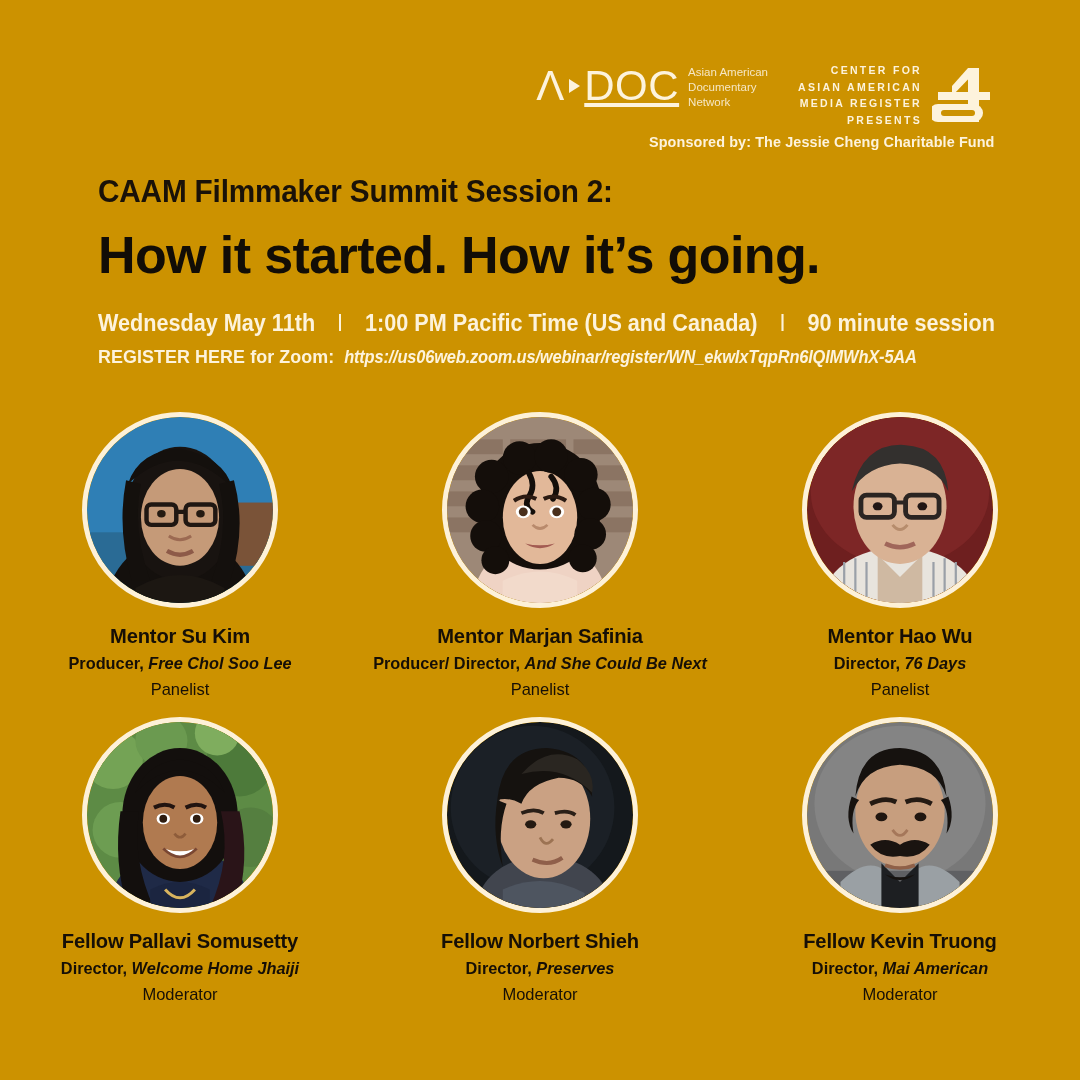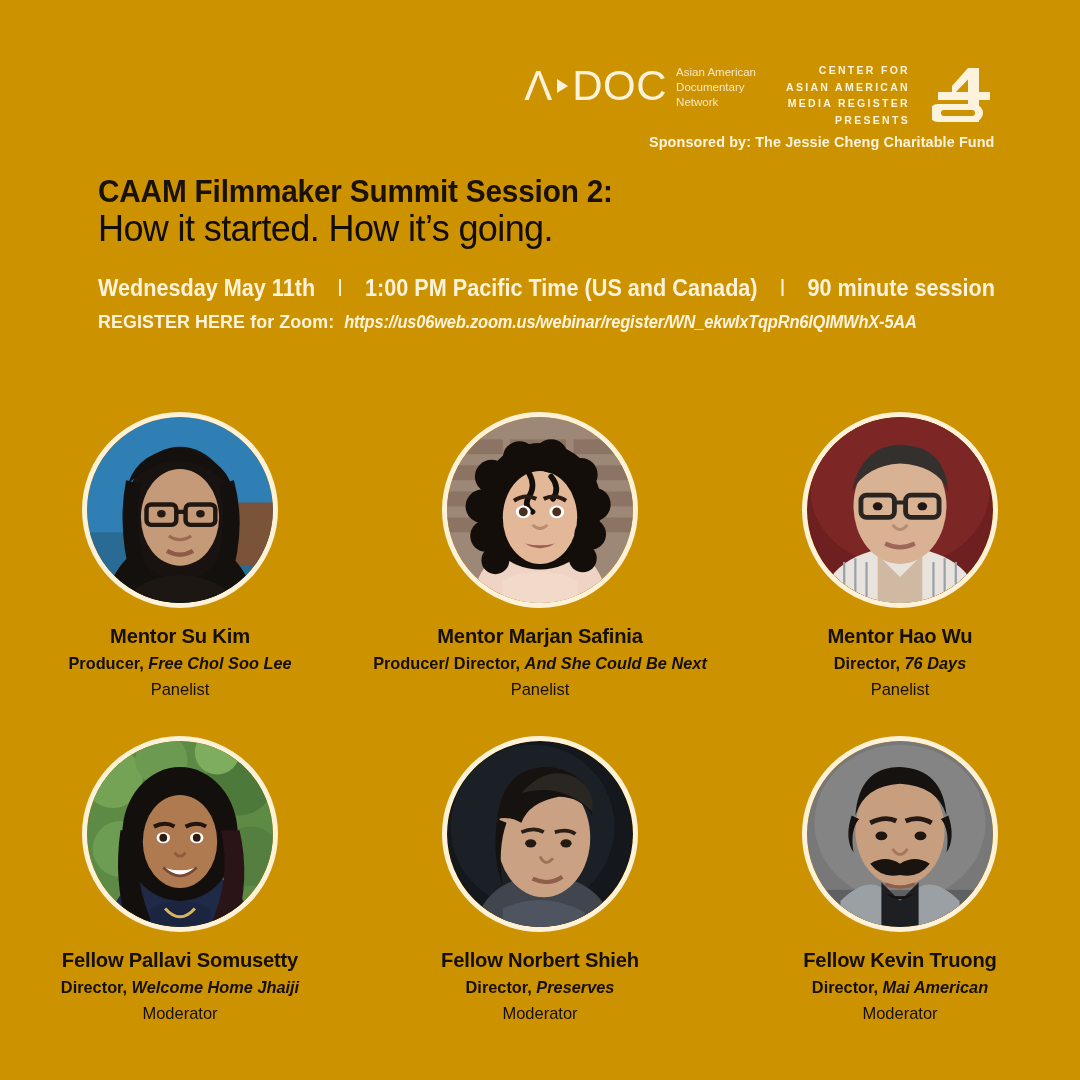--- a/index.html
+++ b/index.html
@@ -48,34 +48,34 @@
     line-height: 1;
     margin-right: 2px;
   }
   .adoc-tri {
     width: 0; height: 0;
     border-left: 11px solid #fdf3dc;
     border-top: 7px solid transparent;
     border-bottom: 7px solid transparent;
     margin: 0 4px 0 2px;
   }
-  .adoc-doc { letter-spacing: 0.5px; }
+  .adoc-doc { letter-spacing: 0.5px; text-decoration: underline; }
   .adoc-sub {
     color: #f6e7c4;
     font-size: 11.5px;
     line-height: 1.32;
     font-weight: 400;
     padding-top: 3px;
   }
 
   
   .caam-logo {
     display: flex;
     align-items: center;
-    gap: 22px;
+    gap: 10px;
     justify-content: center;
   }
   .caam-text {
     text-align: right;
     color: #fdf3dc;
     font-size: 10.5px;
     font-weight: 700;
     letter-spacing: 2.3px;
     line-height: 1.58;
   }
@@ -107,24 +107,25 @@
     font-size: 31px;
     font-weight: 700;
     letter-spacing: -0.2px;
     line-height: 1.1;
     transform: scaleX(0.96);
     transform-origin: left center;
     white-space: nowrap;
   }
   .headline {
     color: #120d06;
-    font-size: 36px;
-    font-weight: 400;
+    font-size: 52px;
+    font-weight: 700;
     letter-spacing: -0.6px;
     line-height: 1.12;
+    margin-top: 17px;
     white-space: nowrap;
   }
   .meta-line {
     color: #fdf3dc;
     font-size: 23px;
     font-weight: 700;
     margin-top: 26px;
     white-space: nowrap;
     transform: scaleX(0.94);
     transform-origin: left center;
@@ -156,21 +157,21 @@
   }
 
   
   .people {
     position: absolute;
     left: 0;
     top: 412px;
     width: 1080px;
     display: grid;
     grid-template-columns: repeat(3, 1fr);
-    row-gap: 36px;
+    row-gap: 17px;
   }
   .person { text-align: center; }
   .avatar {
     width: 196px;
     height: 196px;
     margin: 0 auto;
     border-radius: 50%;
     border: 5px solid #fdf1d8;
     box-sizing: border-box;
     overflow: hidden;

